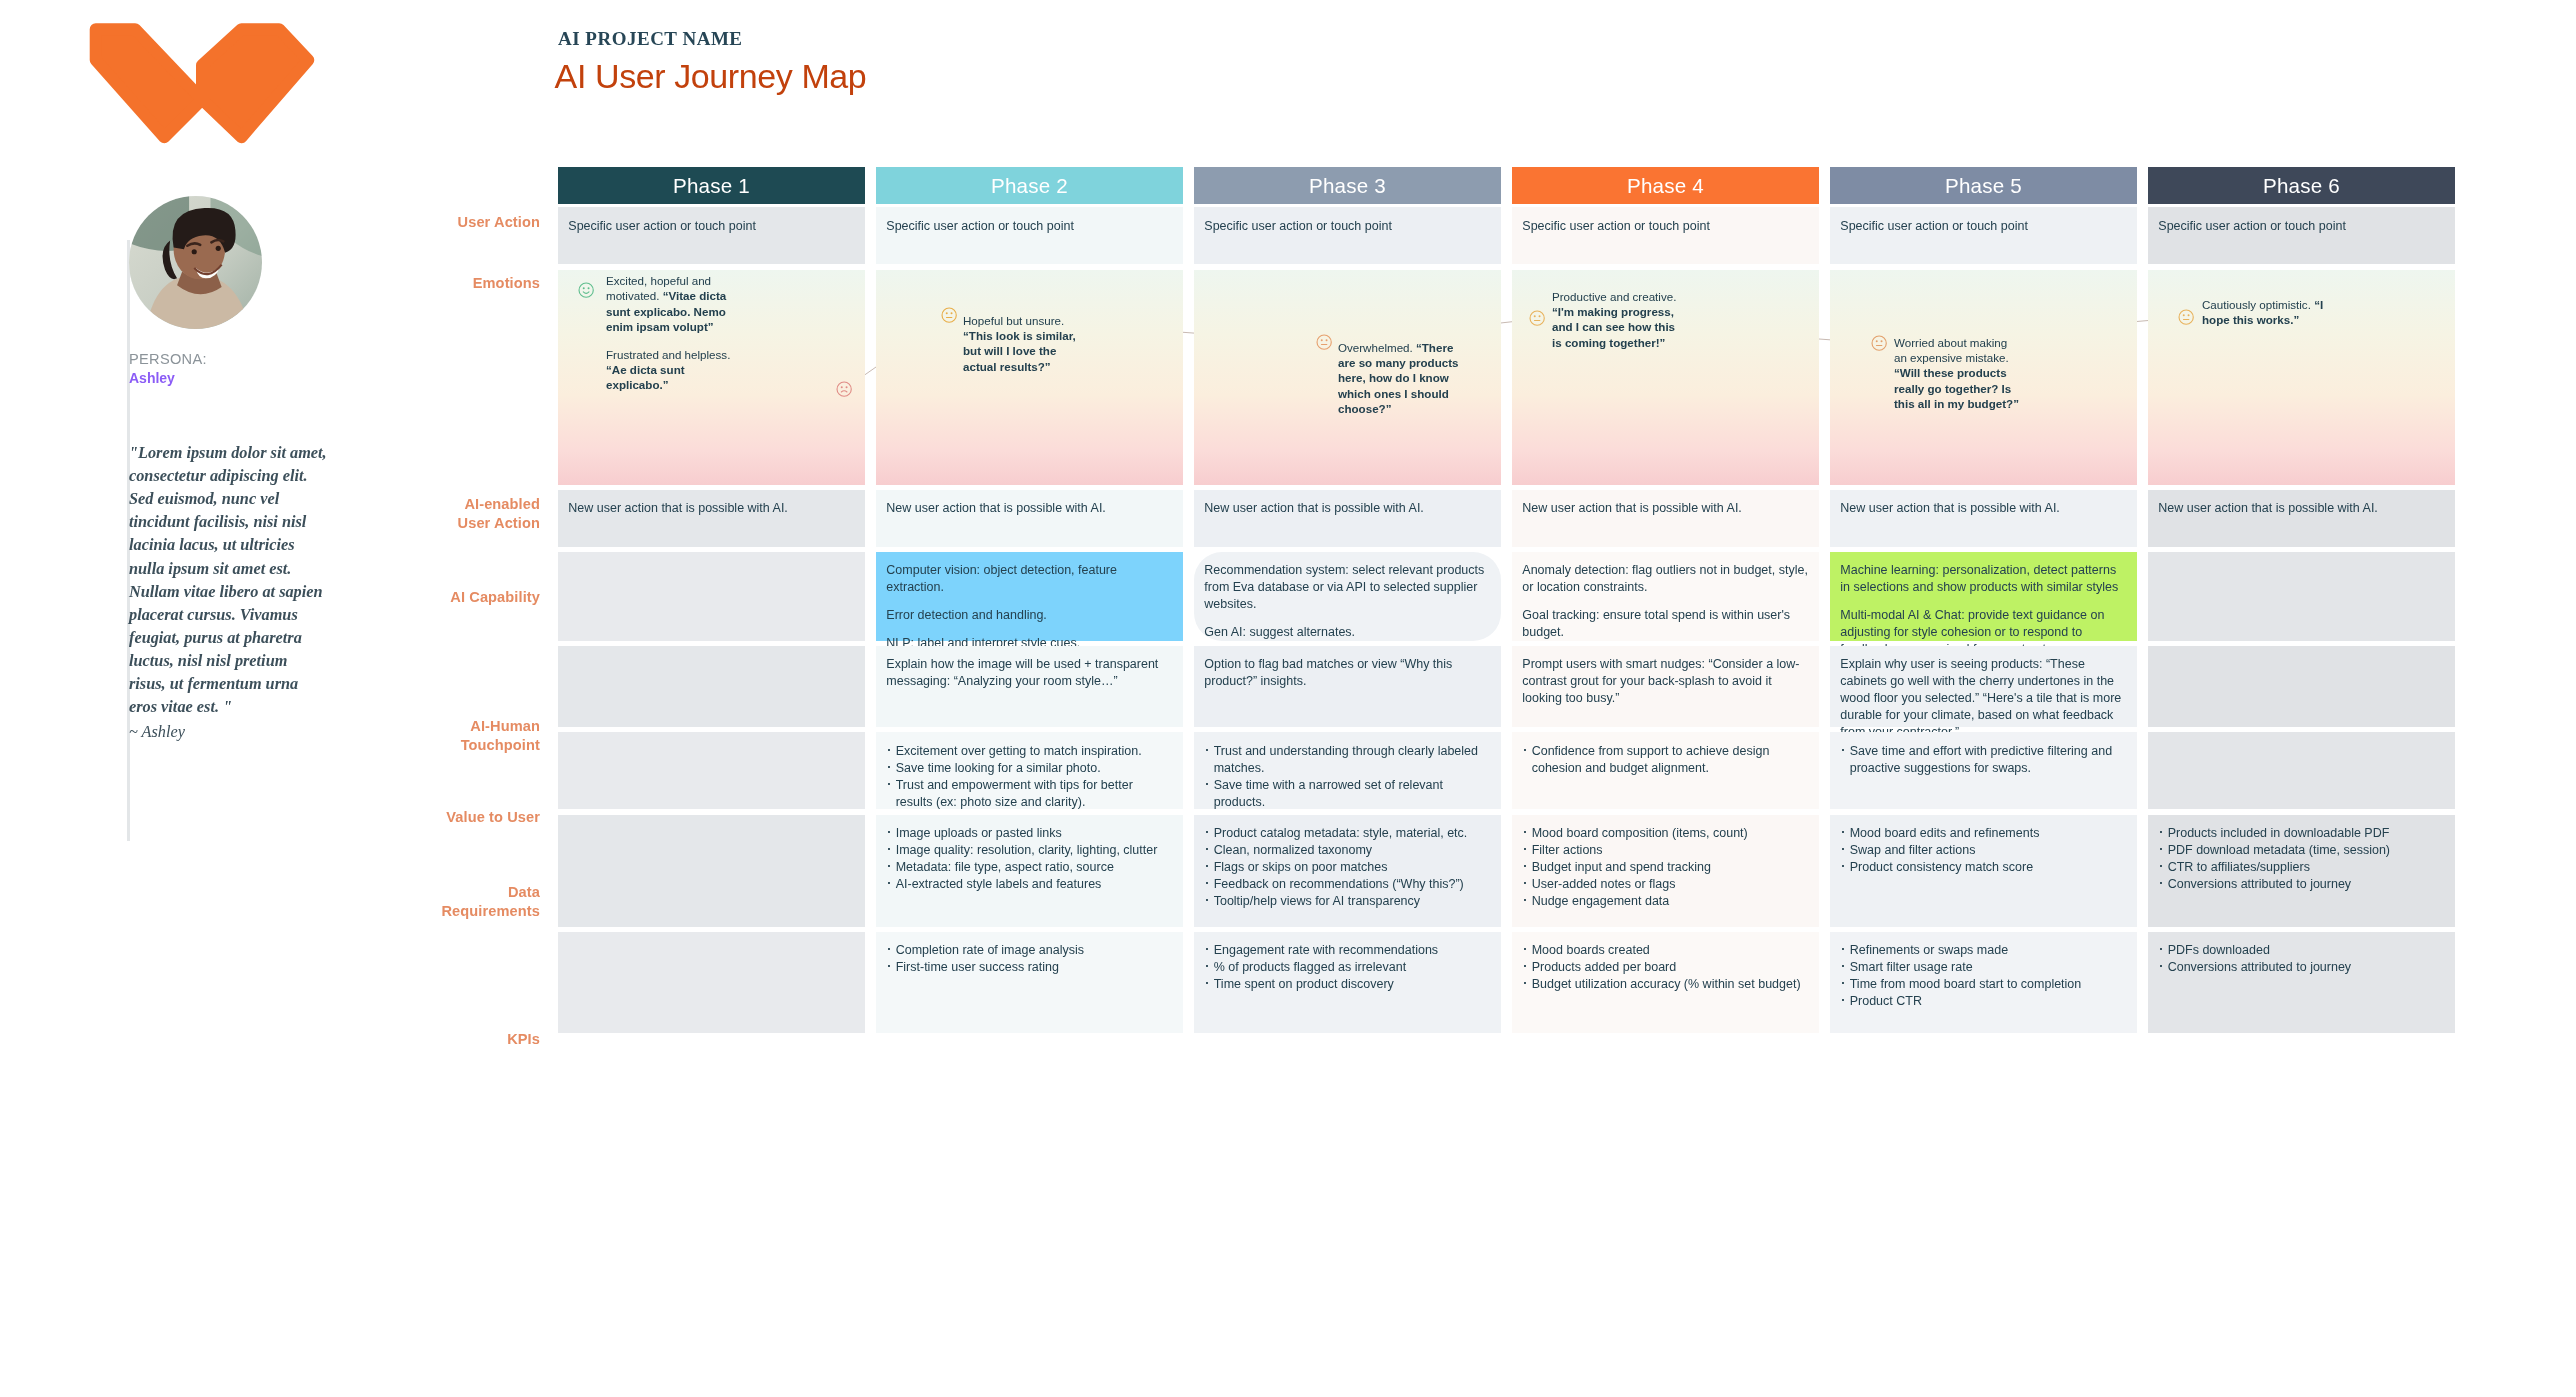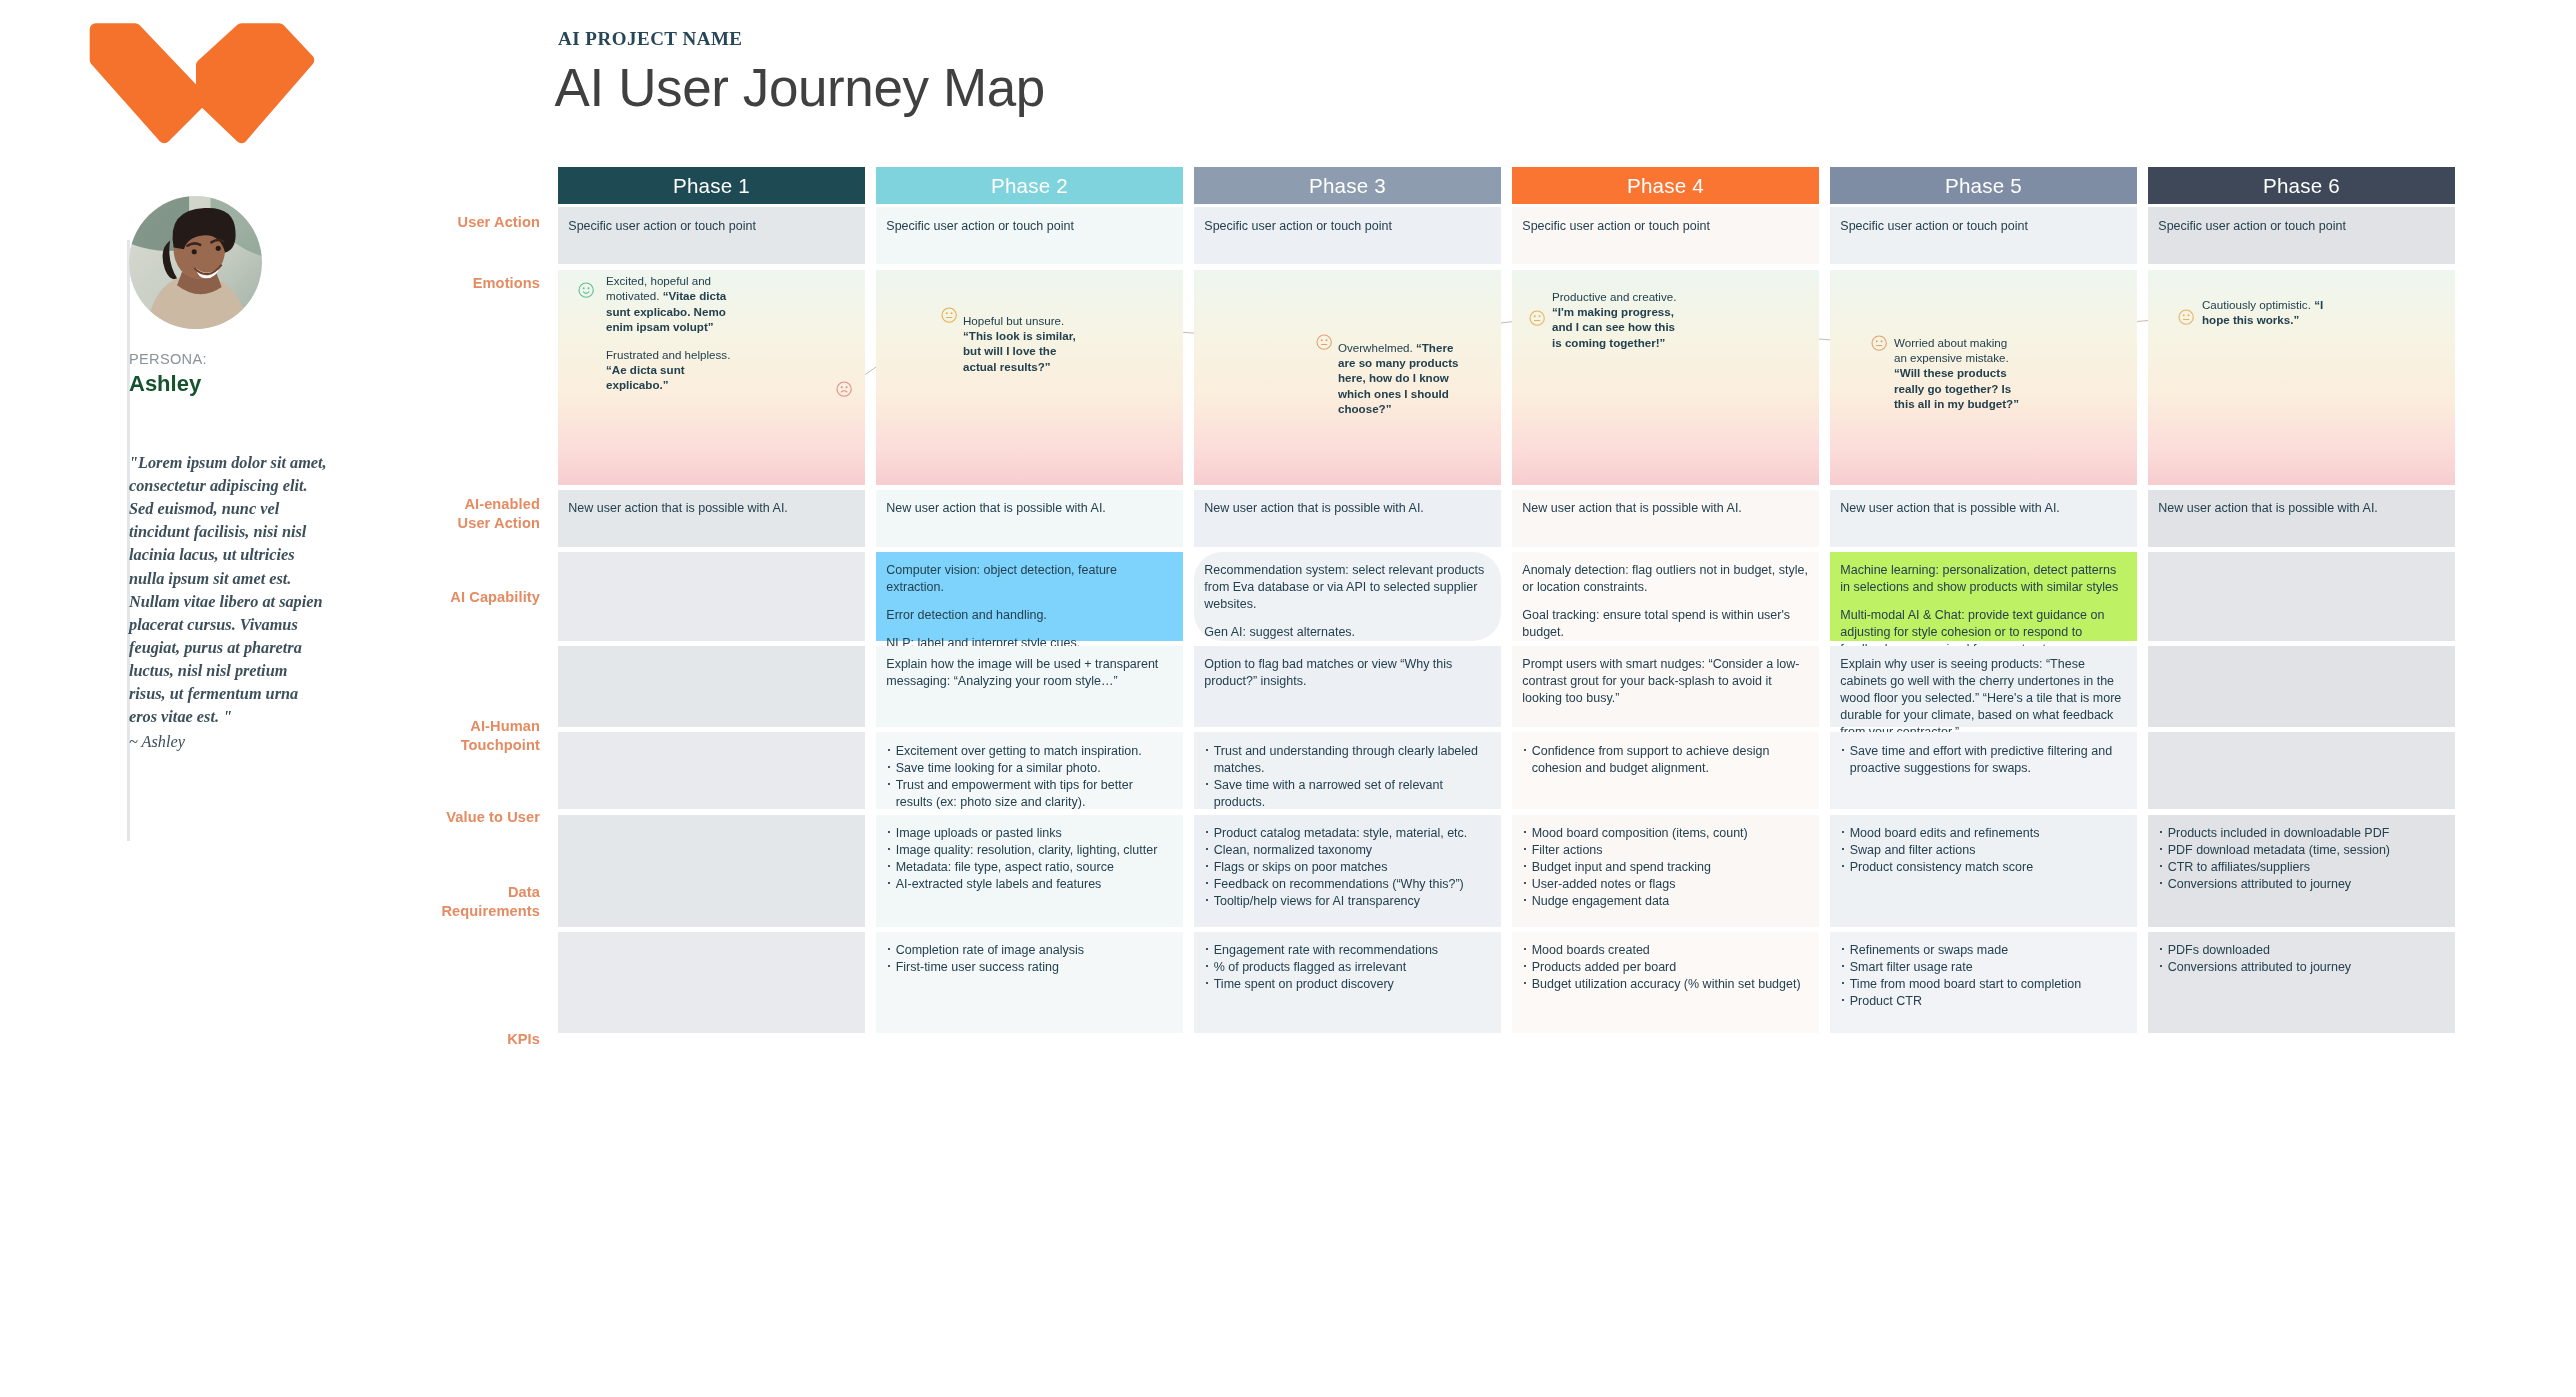--- a/index.html
+++ b/index.html
@@ -28,21 +28,21 @@
     width: 133px; height: 133px; border-radius: 50%;
     overflow: hidden; position: relative; background: #cfd6d2;
     box-shadow: 0 0 0 0.9px #e8ebe9 inset;
   }
   .avatar svg { display: block; width: 100%; height: 100%; }
 
   .persona-label {
     margin-top: 22px; font-size: 14.6px; letter-spacing: 0.3px;
     color: #8b9399; font-weight: 400;
   }
-  .persona-name { font-size: 22px; font-weight: 700; color: #14532d; margin-top: 3.4px; line-height: 1.25; }
+  .persona-name { font-size: 14px; font-weight: 700; color: #8b5cf6; margin-top: 3.4px; line-height: 1.25; }
   .persona-attrs { font-size: 17px; color: #2d4f5e; line-height: 1.32; margin-top: 0.9px; font-weight: 600; }
   .persona-attrs div { font-weight: 600; }
   .persona-attrs div:first-child { font-weight: 400; }
 
   .persona-quote {
     margin-top: 53px; font-size: 16.3px; line-height: 1.42;
     font-family: "Liberation Serif", serif;
     font-style: italic; font-weight: 700; color: #3c4f5a; width: 199px;
   }
   .persona-sign { margin-top: 1.7px; font-style: italic; font-weight: 400; }
@@ -50,21 +50,21 @@
   
   .grid { position: absolute; left: 558px; top: 12px; width: 2018px; height: 1397px; }
 
   .title-kicker {
     position: absolute; left: 0; top: 15.5px;
     font-family: "Liberation Serif", serif;
     font-size: 19px; font-weight: 700; letter-spacing: 0.5px; color: #274656;
   }
   .title-main {
     position: absolute; left: -3.4px; top: 45px;
-    font-size: 53px; font-weight: 300; color: #404040; letter-spacing: -0.4px;
+    font-size: 34px; font-weight: 300; color: #c2410c; letter-spacing: -0.4px;
   }
 
   .cols { position: absolute; left: 0; top: 155px; width: 1898px; }
 
   .row { display: flex; gap: 11px; margin-bottom: 5.2px; position: relative; }
   .cell { width: 307px; flex: 0 0 307px; position: relative; }
 
   
   .hdr-row { margin-bottom: 3.4px; }
   .phase-hdr {

